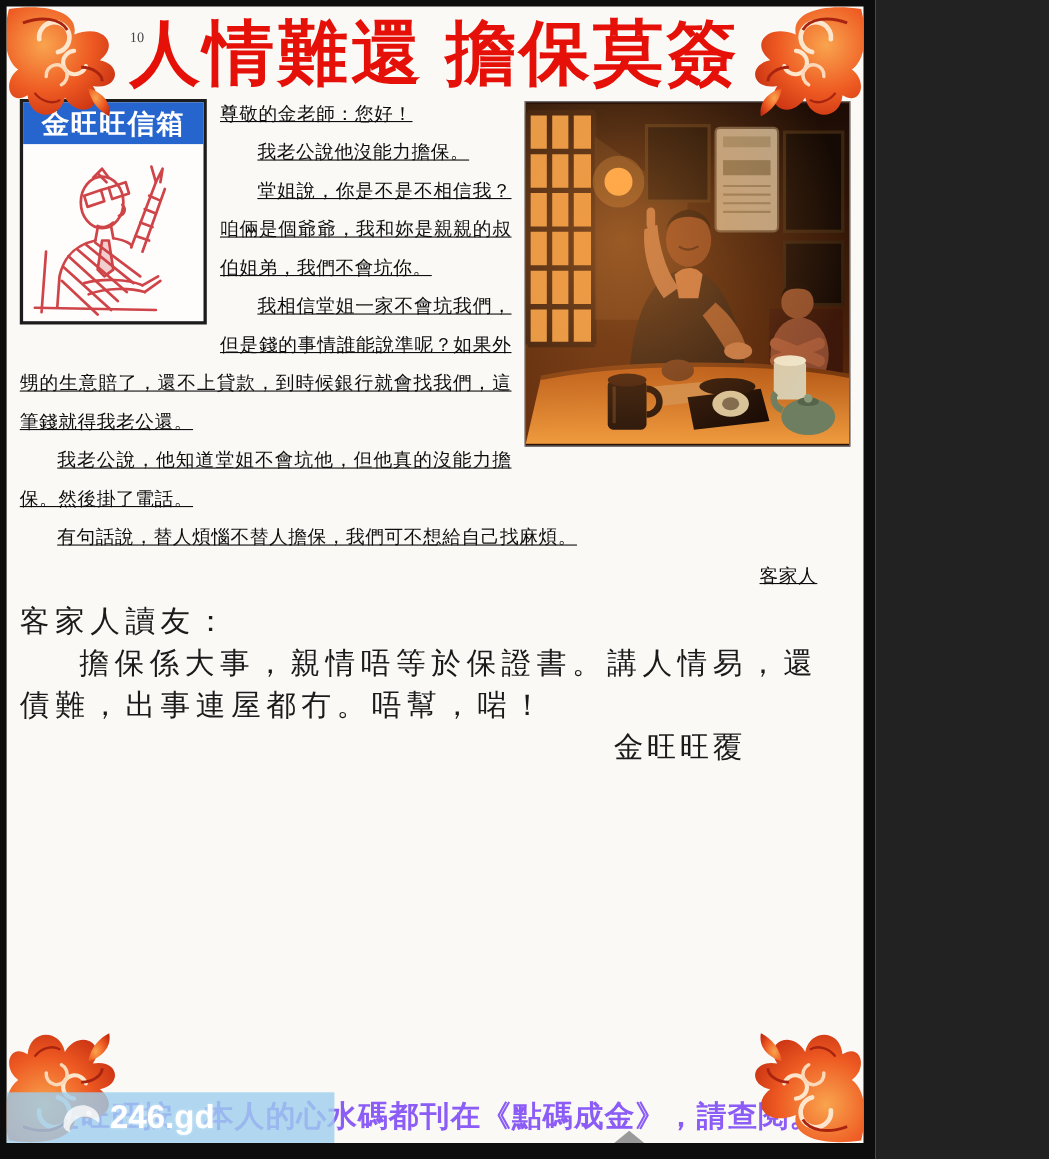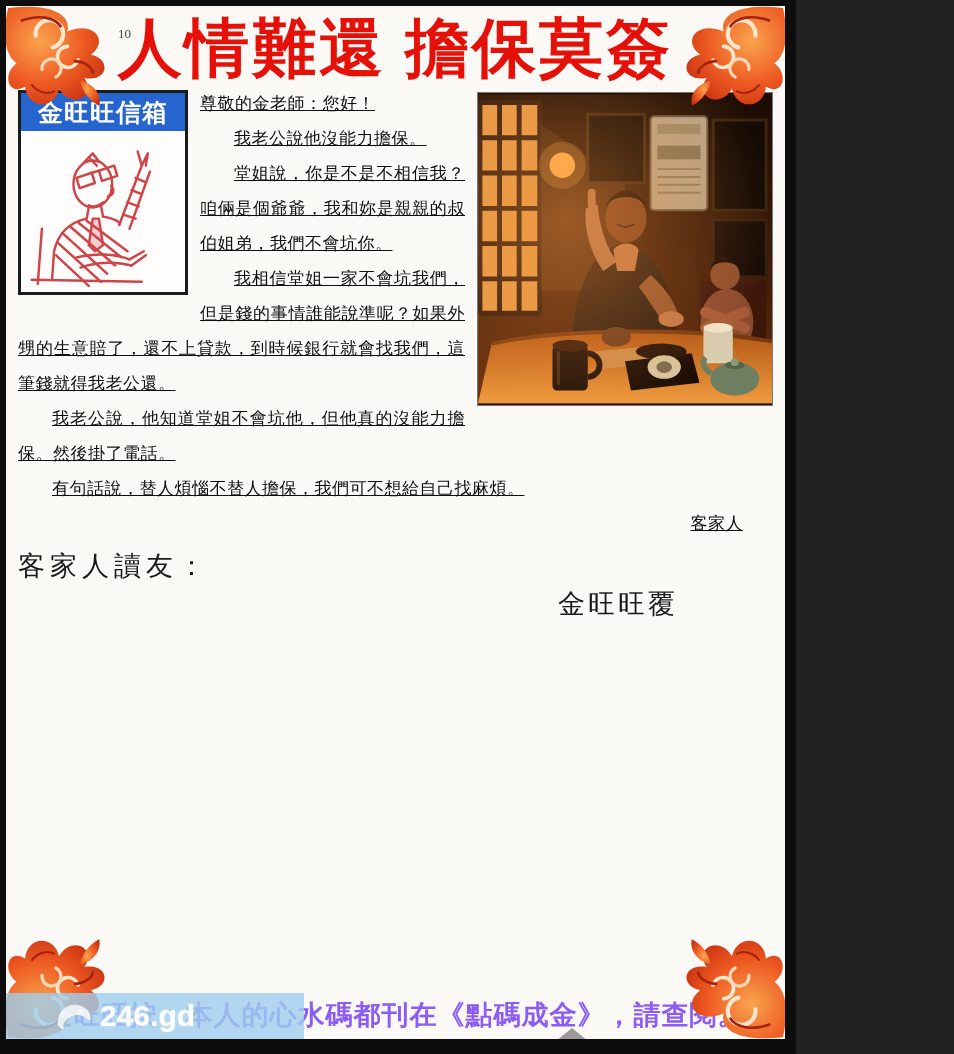--- a/index.html
+++ b/index.html
@@ -259,20 +259,21 @@
       <p class="indent">我老公說他沒能力擔保。</p>
       <p class="indent">堂姐說，你是不是不相信我？咱倆是個爺爺，我和妳是親親的叔伯姐弟，我們不會坑你。</p>
       <p class="indent">我相信堂姐一家不會坑我們，但是錢的事情誰能說準呢？如果外甥的生意賠了，還不上貸款，到時候銀行就會找我們，這筆錢就得我老公還。</p>
       <p class="indent">我老公說，他知道堂姐不會坑他，但他真的沒能力擔保。然後掛了電話。</p>
       <p class="indent">有句話說，替人煩惱不替人擔保，我們可不想給自己找麻煩。</p>
       <p class="letter-signature">客家人</p>
     </div>
 
     <div class="reply">
       <p>客家人讀友：</p>
+      <p class="indent">擔保係大事，親情唔等於保證書。講人情易，還債難，出事連屋都冇。唔幫，啱！</p>
       <p class="reply-signature">金旺旺覆</p>
     </div>
 
   </div>
 
   <div class="footer-note">金旺旺按：本人的心水碼都刊在《點碼成金》，請查閱。</div>
 
   <div class="watermark">
     <svg class="watermark-logo" viewBox="0 0 40 34">
       <path d="M4,26 C2,14 12,4 24,6 C34,8 38,16 36,22 C30,16 22,14 16,18 C10,22 8,26 10,30 C7,30 5,28 4,26 Z" fill="#ffffff" opacity="0.85"></path>

